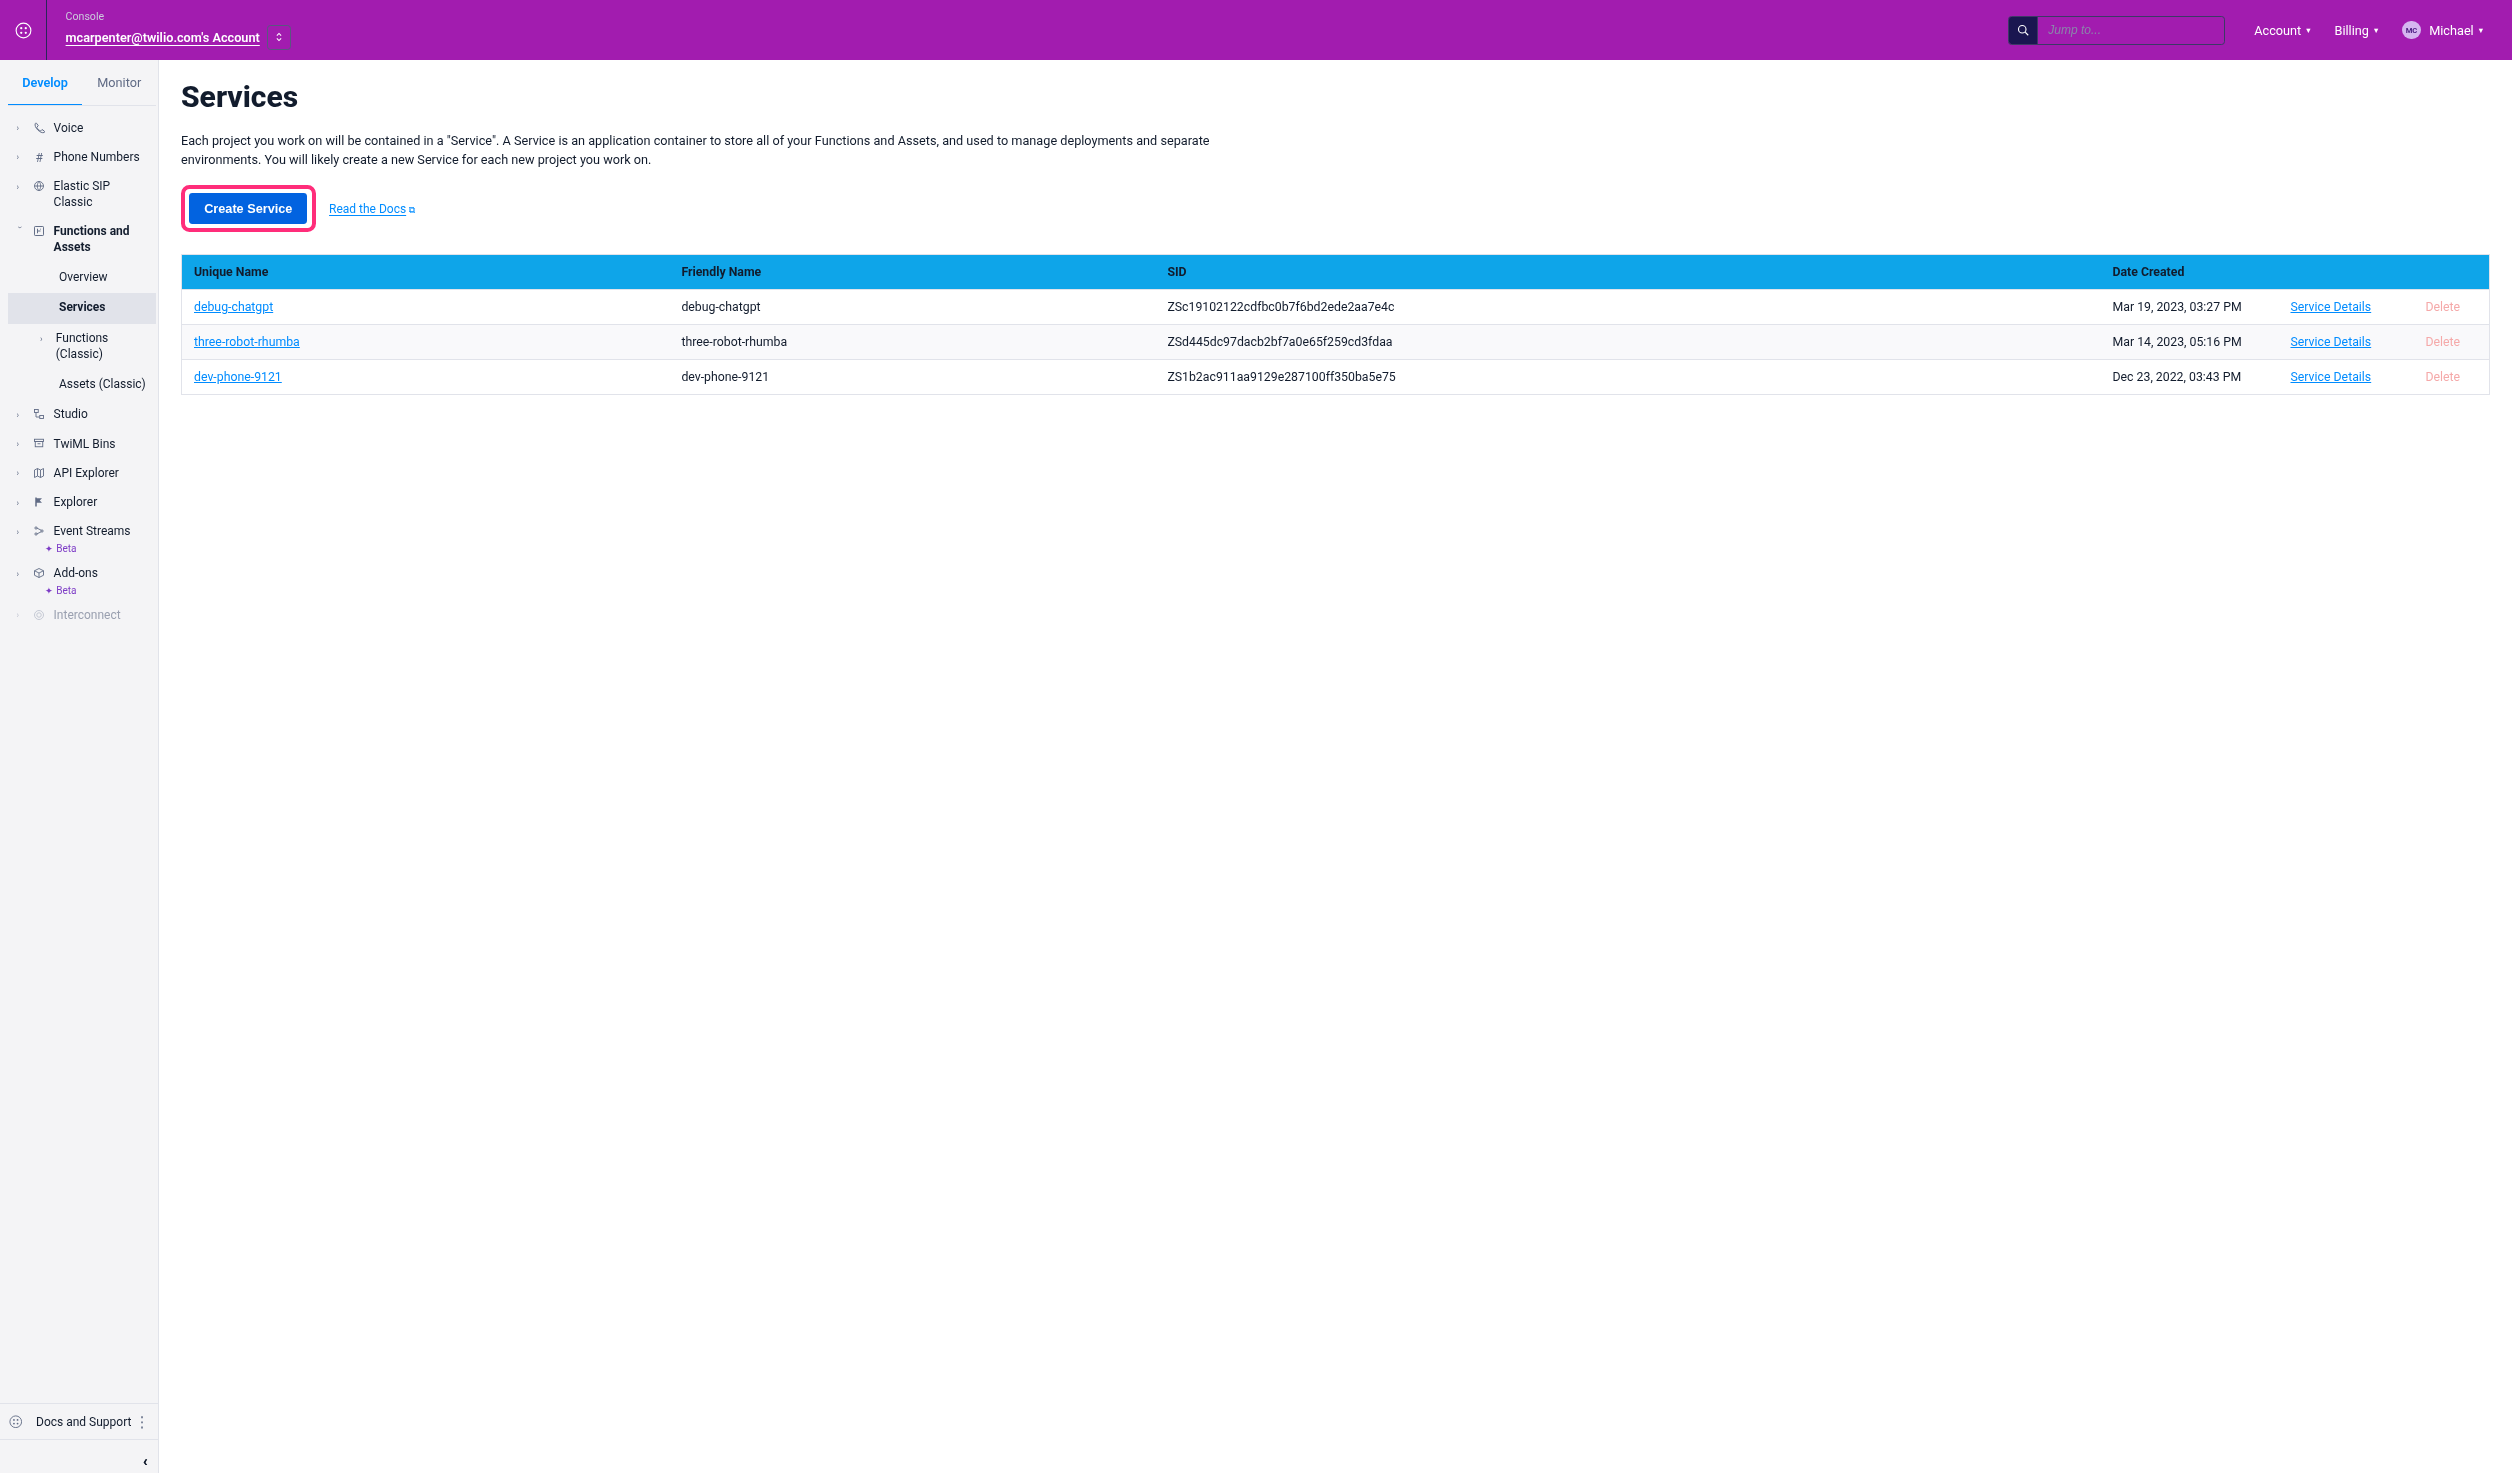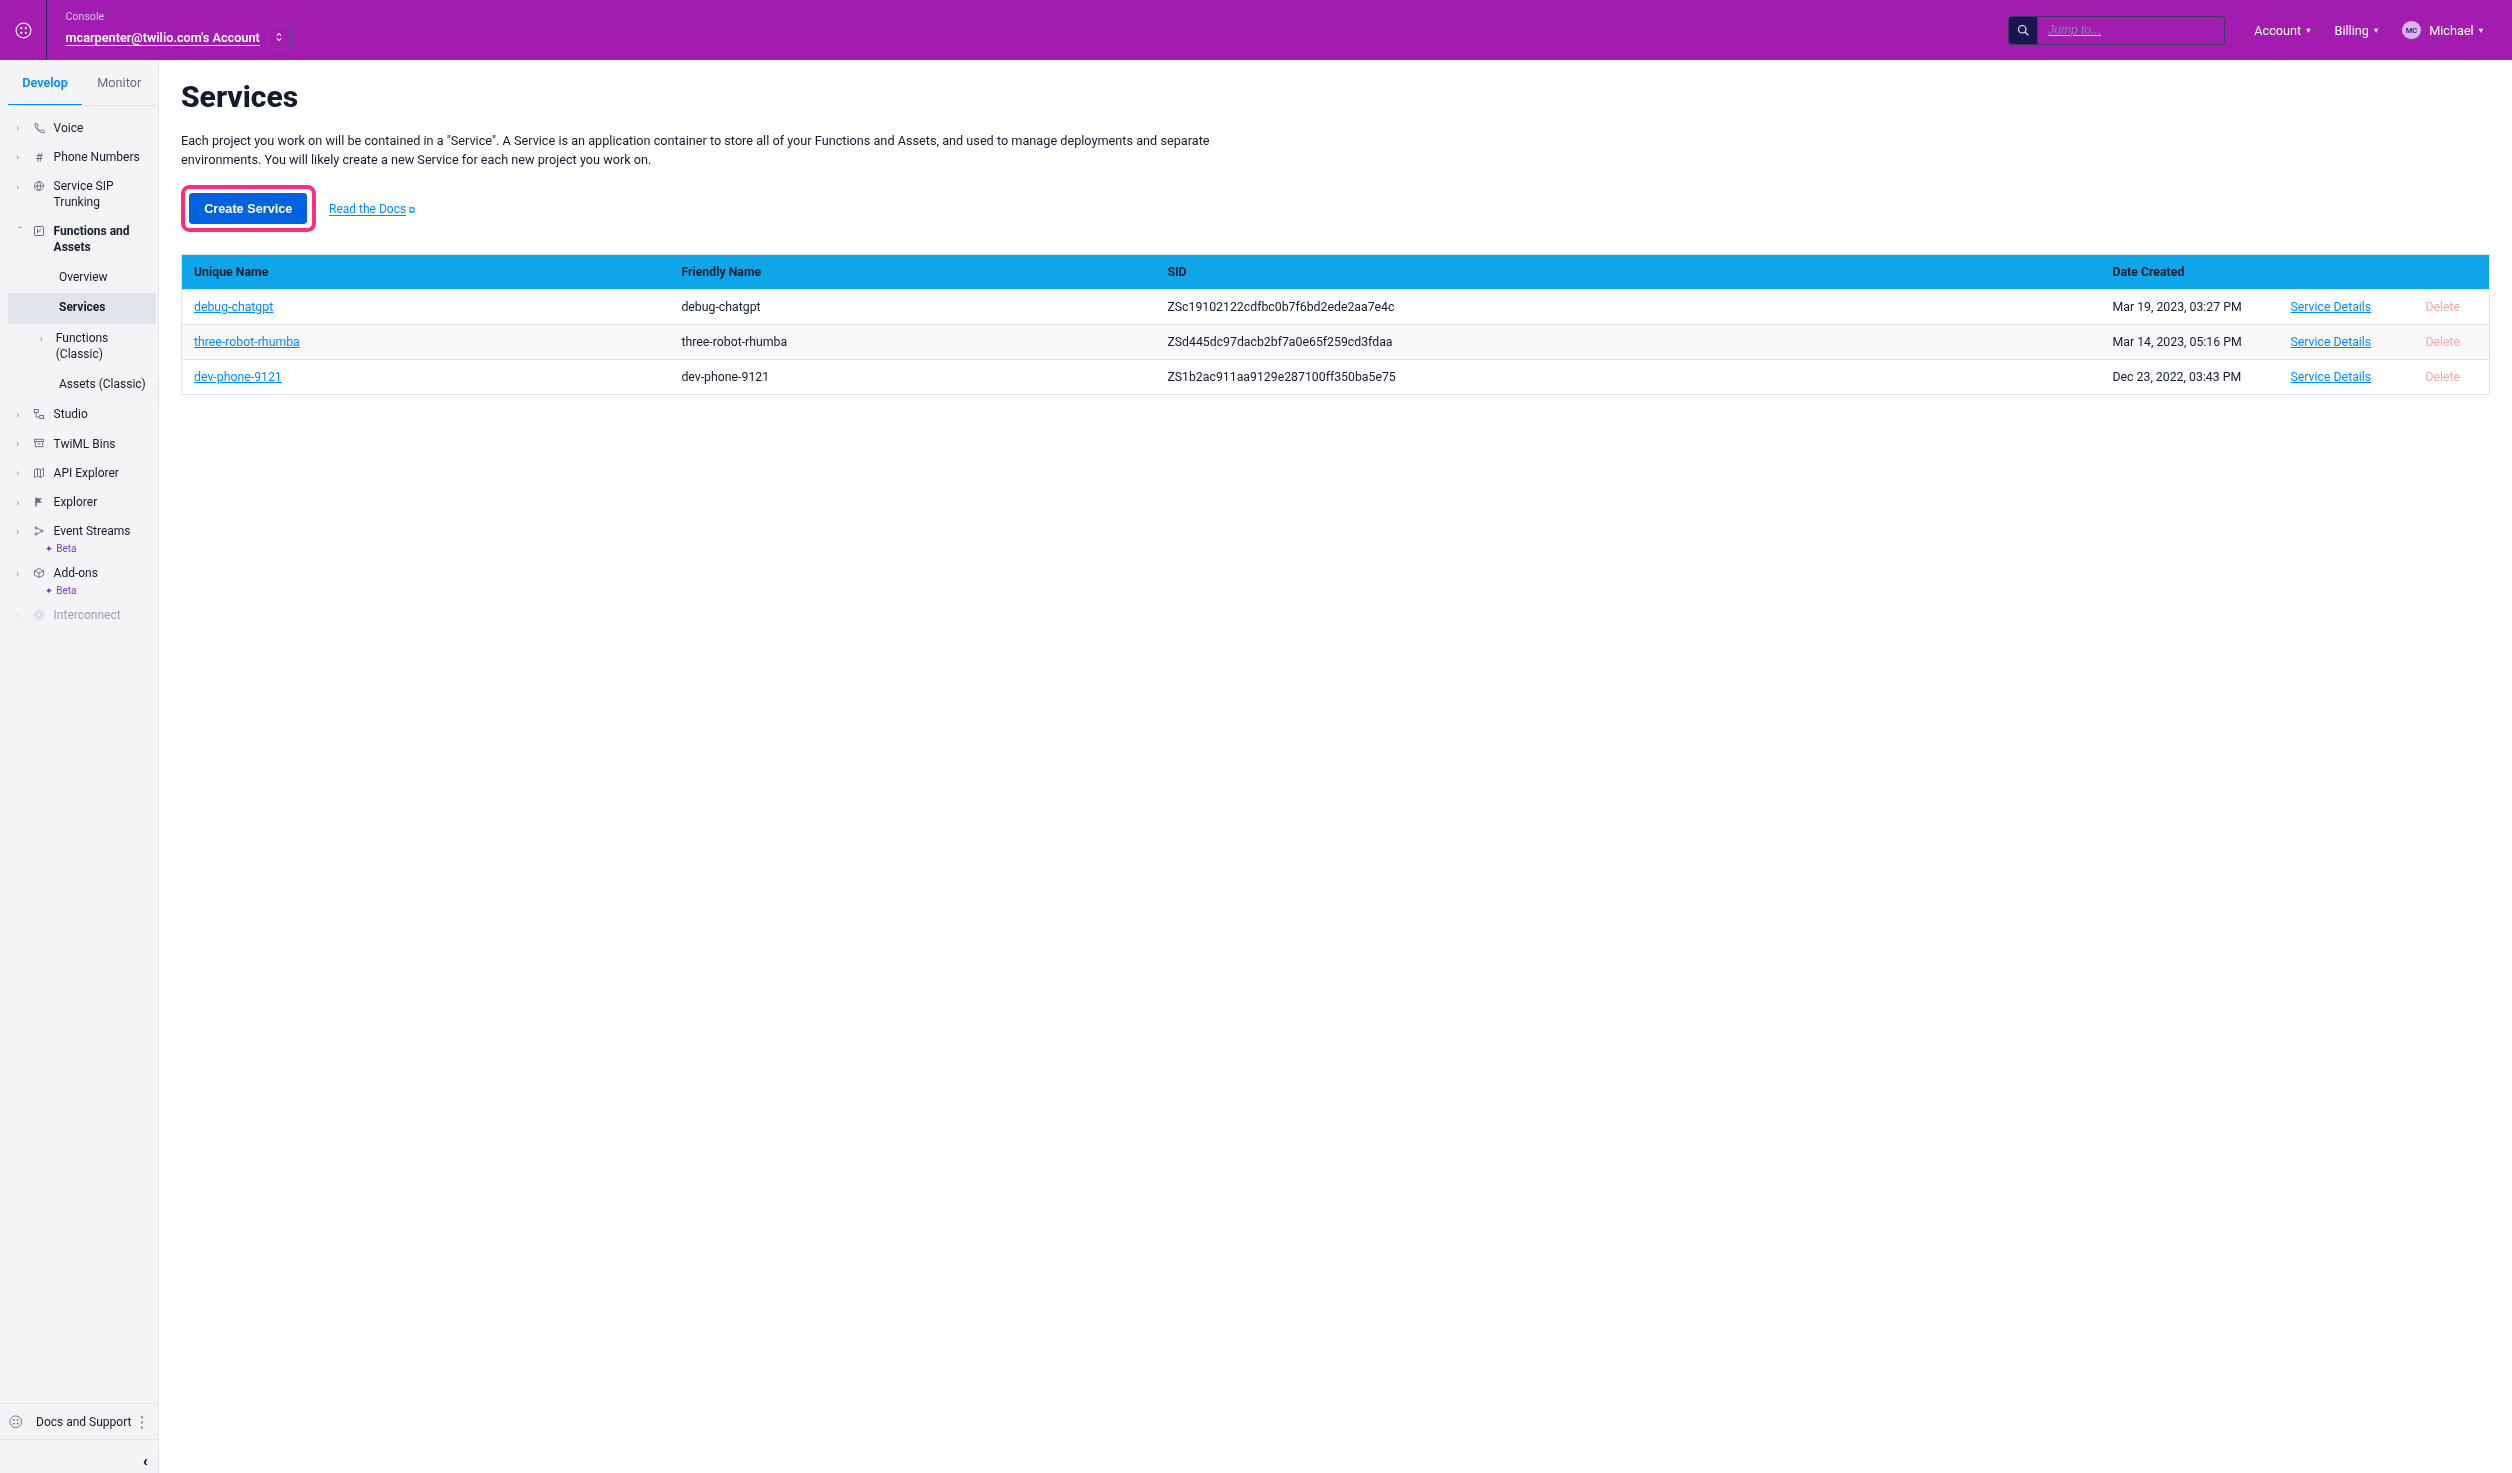--- a/index.html
+++ b/index.html
@@ -11,21 +11,21 @@
   .topbar-logo { width: 47px; height: 100%; display:flex; align-items:center; justify-content:center; border-right: 0.8px solid #2a2759; }
   .topbar-logo svg { width: 17px; height: 17px; }
   .topbar-account { padding-left: 18.6px; display:flex; flex-direction:column; justify-content:center; }
   .console-label { font-size: 10.6px; color: #ccccdd; margin-bottom:1.7px;}
   .account-row { display:flex; align-items:center; gap:6.8px; }
   .account-name { font-weight: 600; font-size: 12.7px; color: #fff; text-decoration: underline; text-underline-offset:2.5px;}
   .account-switch { width: 24px; height: 25px; border:0.8px solid #5a5780; border-radius:3.4px; display:flex; align-items:center; justify-content:center; cursor:pointer; }
   .account-switch svg { width:10px; height:10px; }
 
   .top-spacer { flex:1; }
-  .searchbox { display:flex; align-items:flex-start; height:29px; border:0.8px solid #3c3966; border-radius:3.4px; overflow:hidden; margin-right: 17px; text-decoration: underline;}
+  .searchbox { display:flex; align-items:flex-start; height:29px; border:0.8px solid #3c3966; border-radius:3.4px; overflow:hidden; margin-right: 17px;}
   .search-btn { width:29px; height:100%; background:#1a1650; display:flex; align-items:center; justify-content:center; border-right:0.8px solid #3c3966;}
   .search-btn svg { width:12px; height:12px; }
   .search-input { width: 186px; height:100%; background: transparent; border:none; outline:none; color:#fff; padding: 0 10px; font-style: italic; font-size:12px;}
   .search-input::placeholder { color: #8a87aa; font-style: italic; }
 
   .topnav-item { display:flex; align-items:center; gap:5px; color:#fff; font-size:12.7px; margin: 0 12px; cursor:pointer;text-align:center; }
   .topnav-item .chev { font-size:8.5px; }
   .avatar { width:18.6px; height:18.6px; border-radius:50%; background:#d5b6f0; color:#4a1a80; font-size:7.6px; font-weight:700; display:flex; align-items:center; justify-content:center; margin-right:3.4px;}
 
   
@@ -167,21 +167,21 @@
         </div>
 
         <div class="nav-item">
           <span class="caret">›</span>
           <span class="icn">
             <svg width="12" height="12" viewBox="0 0 16 16" fill="none" stroke="#606b85" stroke-width="1.2">
                 <circle cx="8" cy="8" r="6"></circle>
                 <path d="M8 2 C5 5 5 11 8 14 M8 2 C11 5 11 11 8 14 M2 8 L14 8"></path>
               </svg>
           </span>
-          <span class="lbl">Service SIP Trunking</span>
+          <span class="lbl">Elastic SIP Classic</span>
         </div>
 
         <div class="nav-item bold">
           <span class="caret" style="transform:rotate(90deg); display:inline-block;">›</span>
           <span class="icn">
             <svg width="12" height="12" viewBox="0 0 16 16" fill="none" stroke="#606b85" stroke-width="1.3">
                 <rect x="2" y="2" width="12" height="12" rx="1"></rect>
                 <path d="M6 5 L6 11 M6 8 L10 8 M10 5 L10 6"></path>
               </svg>
           </span>

